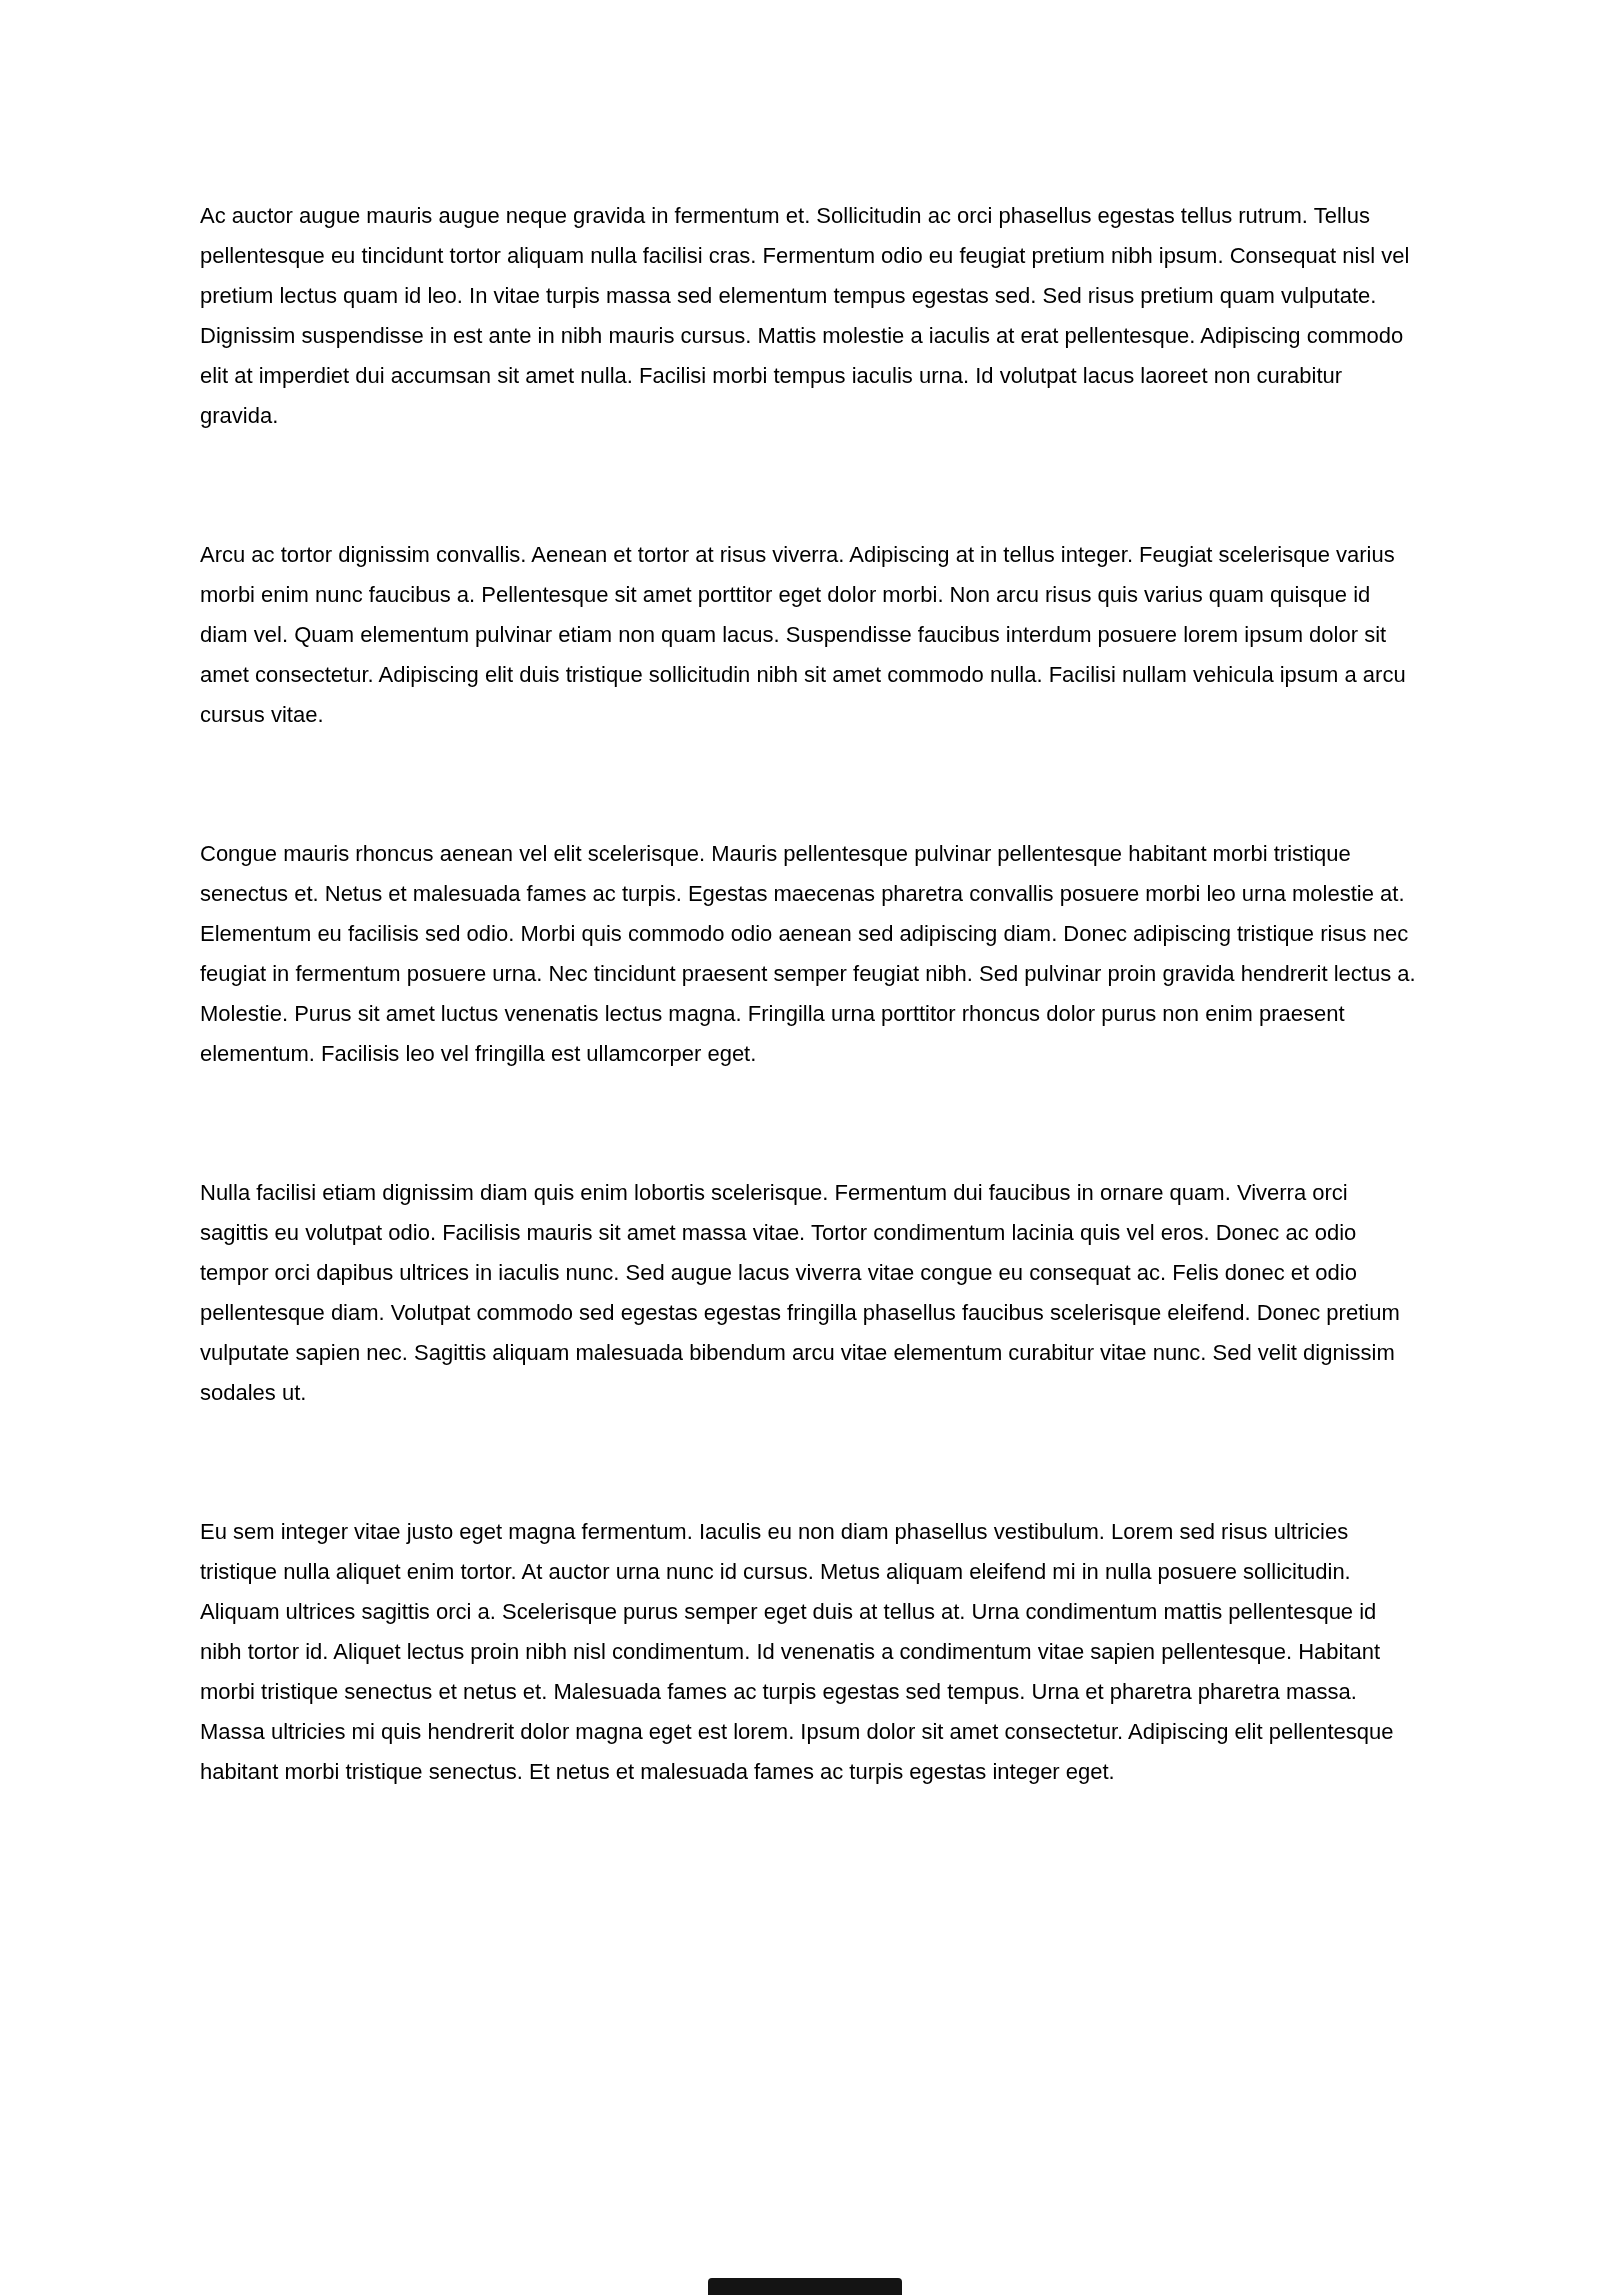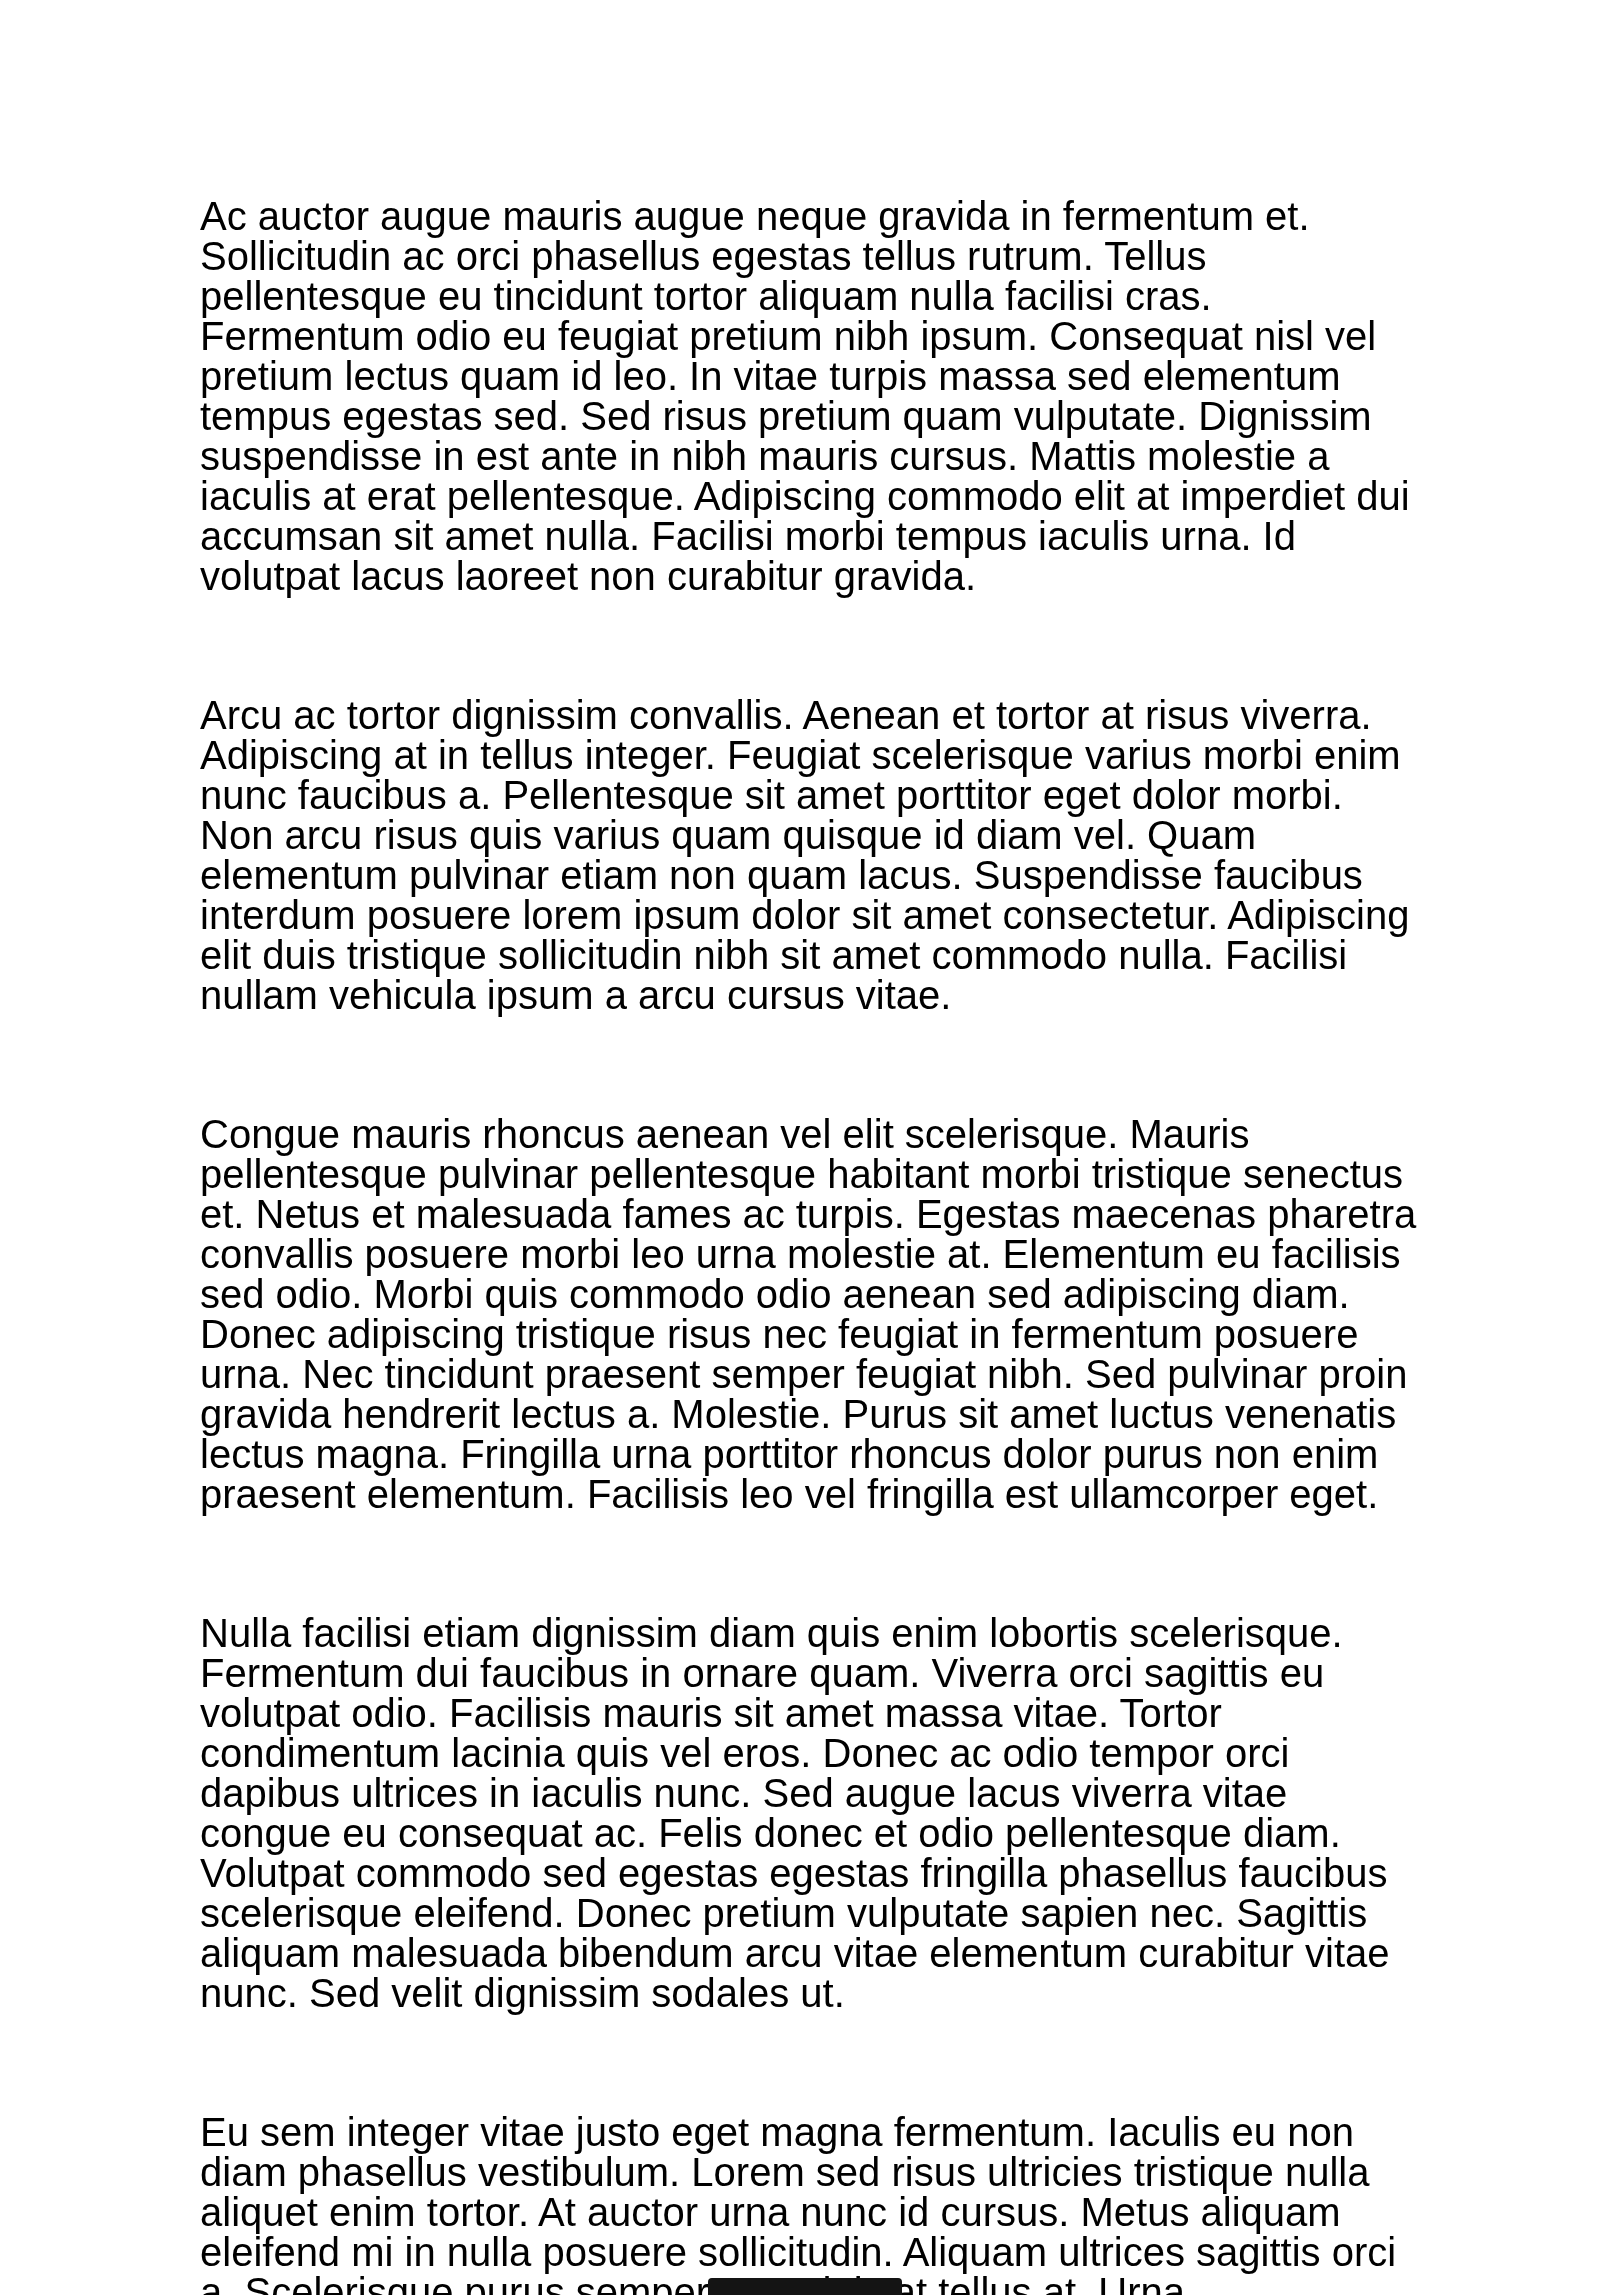--- a/index.html
+++ b/index.html
@@ -17,21 +17,21 @@
   }
   .content {
     position: absolute;
     top: 196px;
     left: 200px;
     width: 1220px;
     color: #000000;
   }
   .para {
     margin: 0 0 99px 0;
-    font-size: 40px;
+    font-size: 22px;
     line-height: 40px;
     font-weight: 400;
     letter-spacing: 0px;
     color: #000000;
     text-align: left;
   }
   .bottom-bar {
     position: absolute;
     left: 708px;
     bottom: 0;

